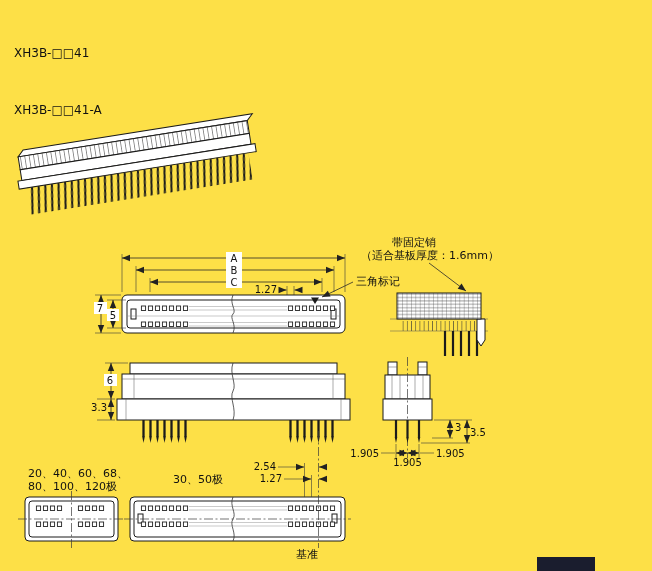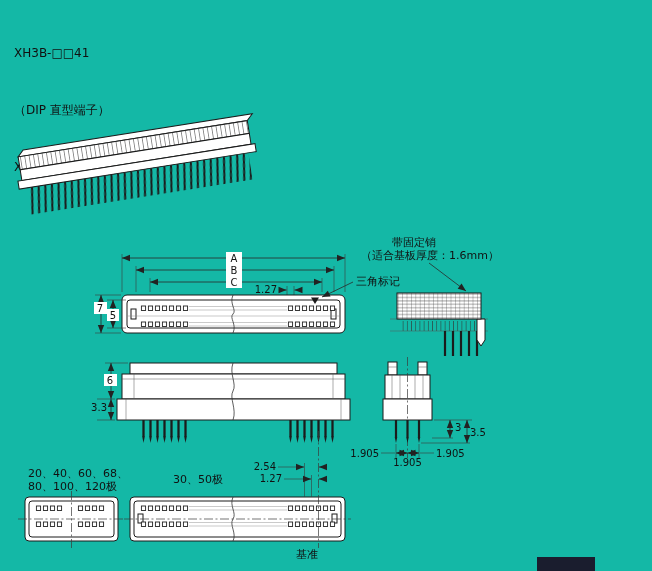--- a/index.html
+++ b/index.html
@@ -1,16 +1,16 @@
 <!DOCTYPE html>
 <html><head>
 <meta charset="utf-8">
 <style>
   html,body{margin:0;padding:0;background:#fff;}
-  .canvas{position:relative;width:652px;height:571px;background:#14b8a6;overflow:hidden;
+  .canvas{position:relative;width:652px;height:571px;background:#fde047;overflow:hidden;
           font-family:"DejaVu Sans","Liberation Sans",sans-serif;color:#111;}
   .hdr{position:absolute;left:14px;top:6px;font-size:12px;line-height:19px;white-space:pre;}
   svg{position:absolute;left:0;top:0;}
   .ol {stroke:#1b1b1b;stroke-width:1;fill:none;}
   .olf{stroke:#1b1b1b;stroke-width:1;fill:#fff;}
   .t5 {stroke:#555;stroke-width:0.5;fill:none;}
   .t4 {stroke:#888;stroke-width:0.45;fill:none;}
   .ext{stroke:#3a3a3a;stroke-width:0.6;fill:none;}
   .dim{stroke:#2a2a2a;stroke-width:0.8;fill:none;}
   .cl {stroke:#3a3a3a;stroke-width:0.7;stroke-dasharray:9 2.5 2 2.5;fill:none;}
@@ -20,21 +20,20 @@
   text.td{font-family:"DejaVu Sans","Liberation Sans",sans-serif;font-size:10px;fill:#111;}
   text.tc{font-family:"DejaVu Sans","Liberation Sans",sans-serif;font-size:11px;fill:#111;}
 </style>
 </head>
 <body>
 
 <div class="canvas">
 
   <div class="hdr">
     <div>XH3B-□□41</div>
-    <div>（DIP 直型端子）</div>
     <div>XH3B-□□41-A</div>
   </div>
 
   <svg width="652" height="571" viewBox="0 0 652 571">
     <defs>
       <marker id="arr" viewBox="0 0 10 10" refX="10" refY="5" markerWidth="9" markerHeight="8" orient="auto-start-reverse" markerUnits="userSpaceOnUse">
         <path d="M0,1 L10,5 L0,9 Z" fill="#222"></path>
       </marker>
       <pattern id="pat-tick" width="4.4" height="30" patternUnits="userSpaceOnUse">
         <line x1="2.2" y1="0" x2="2.2" y2="30" stroke="#333" stroke-width="0.55"></line>

